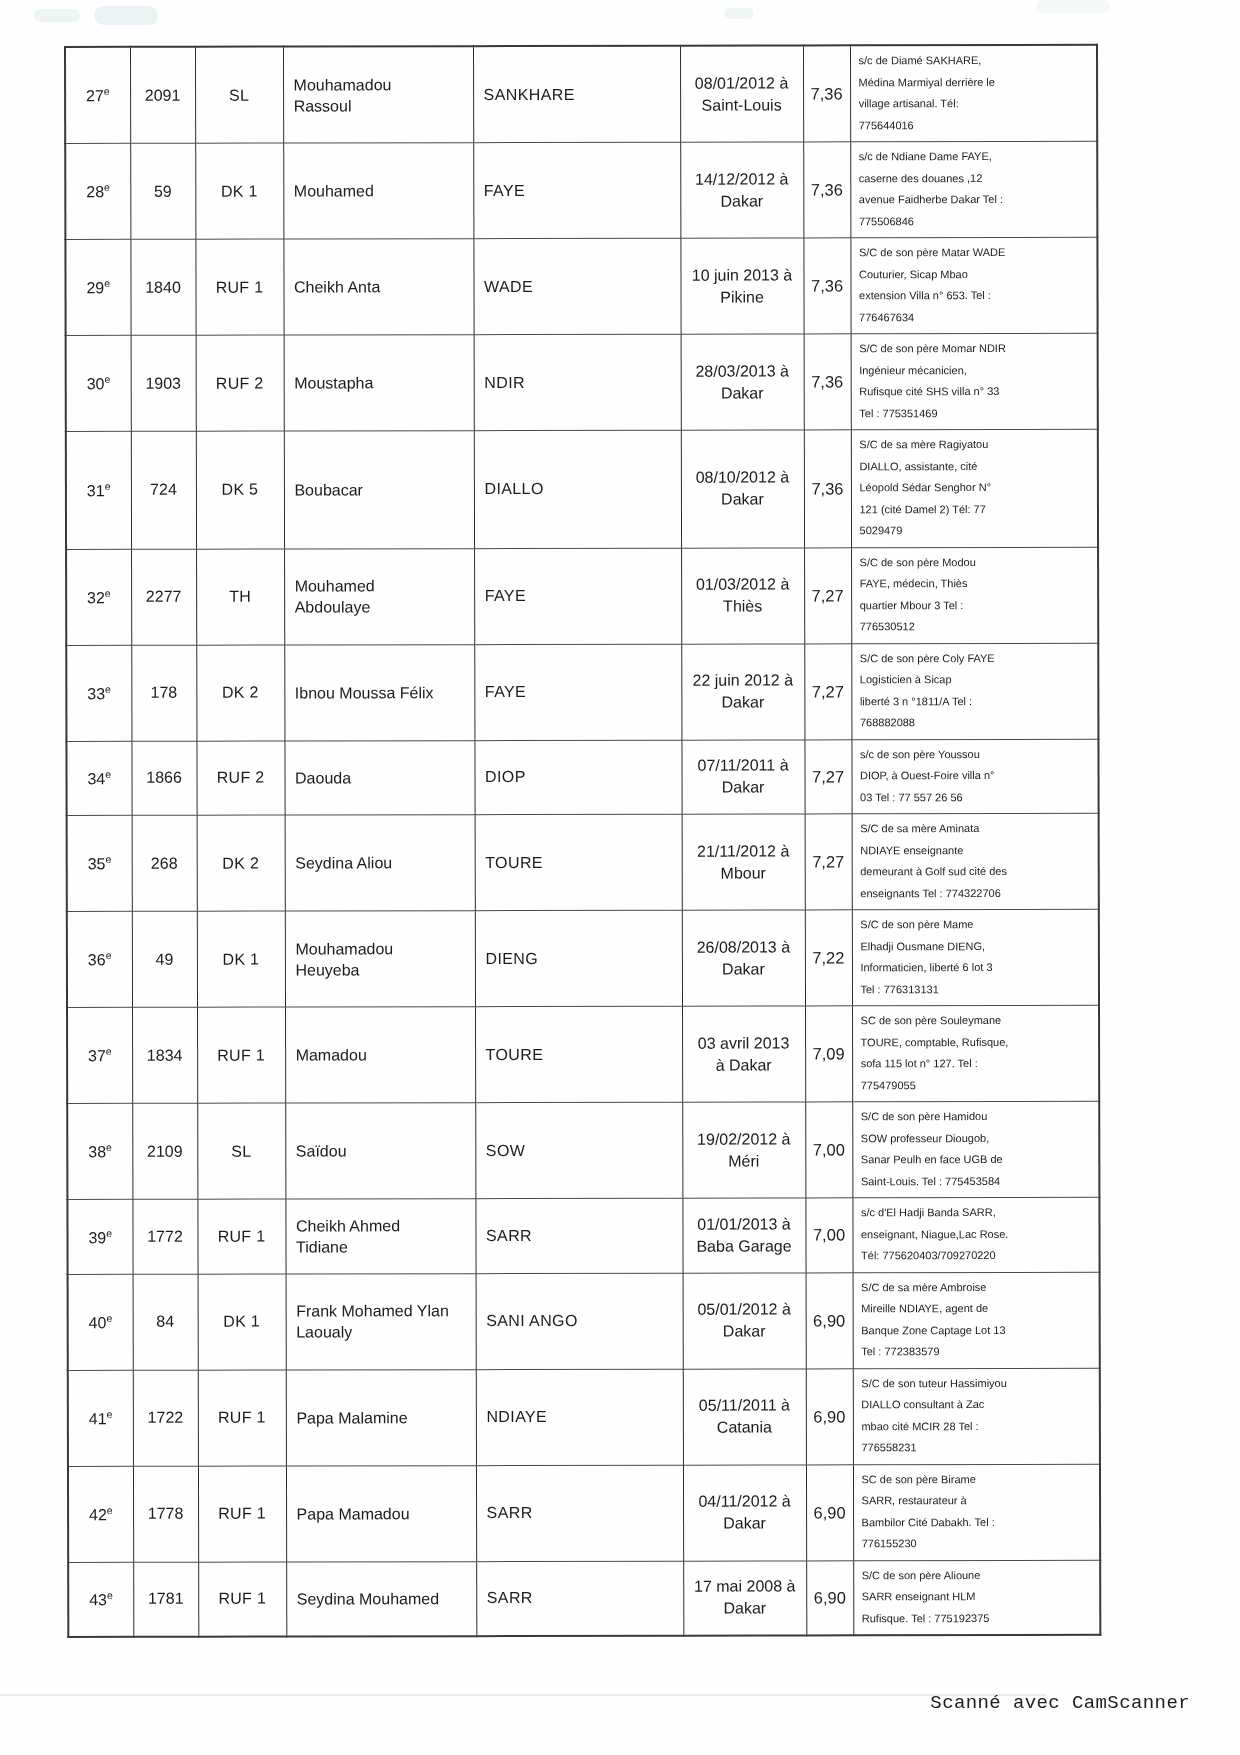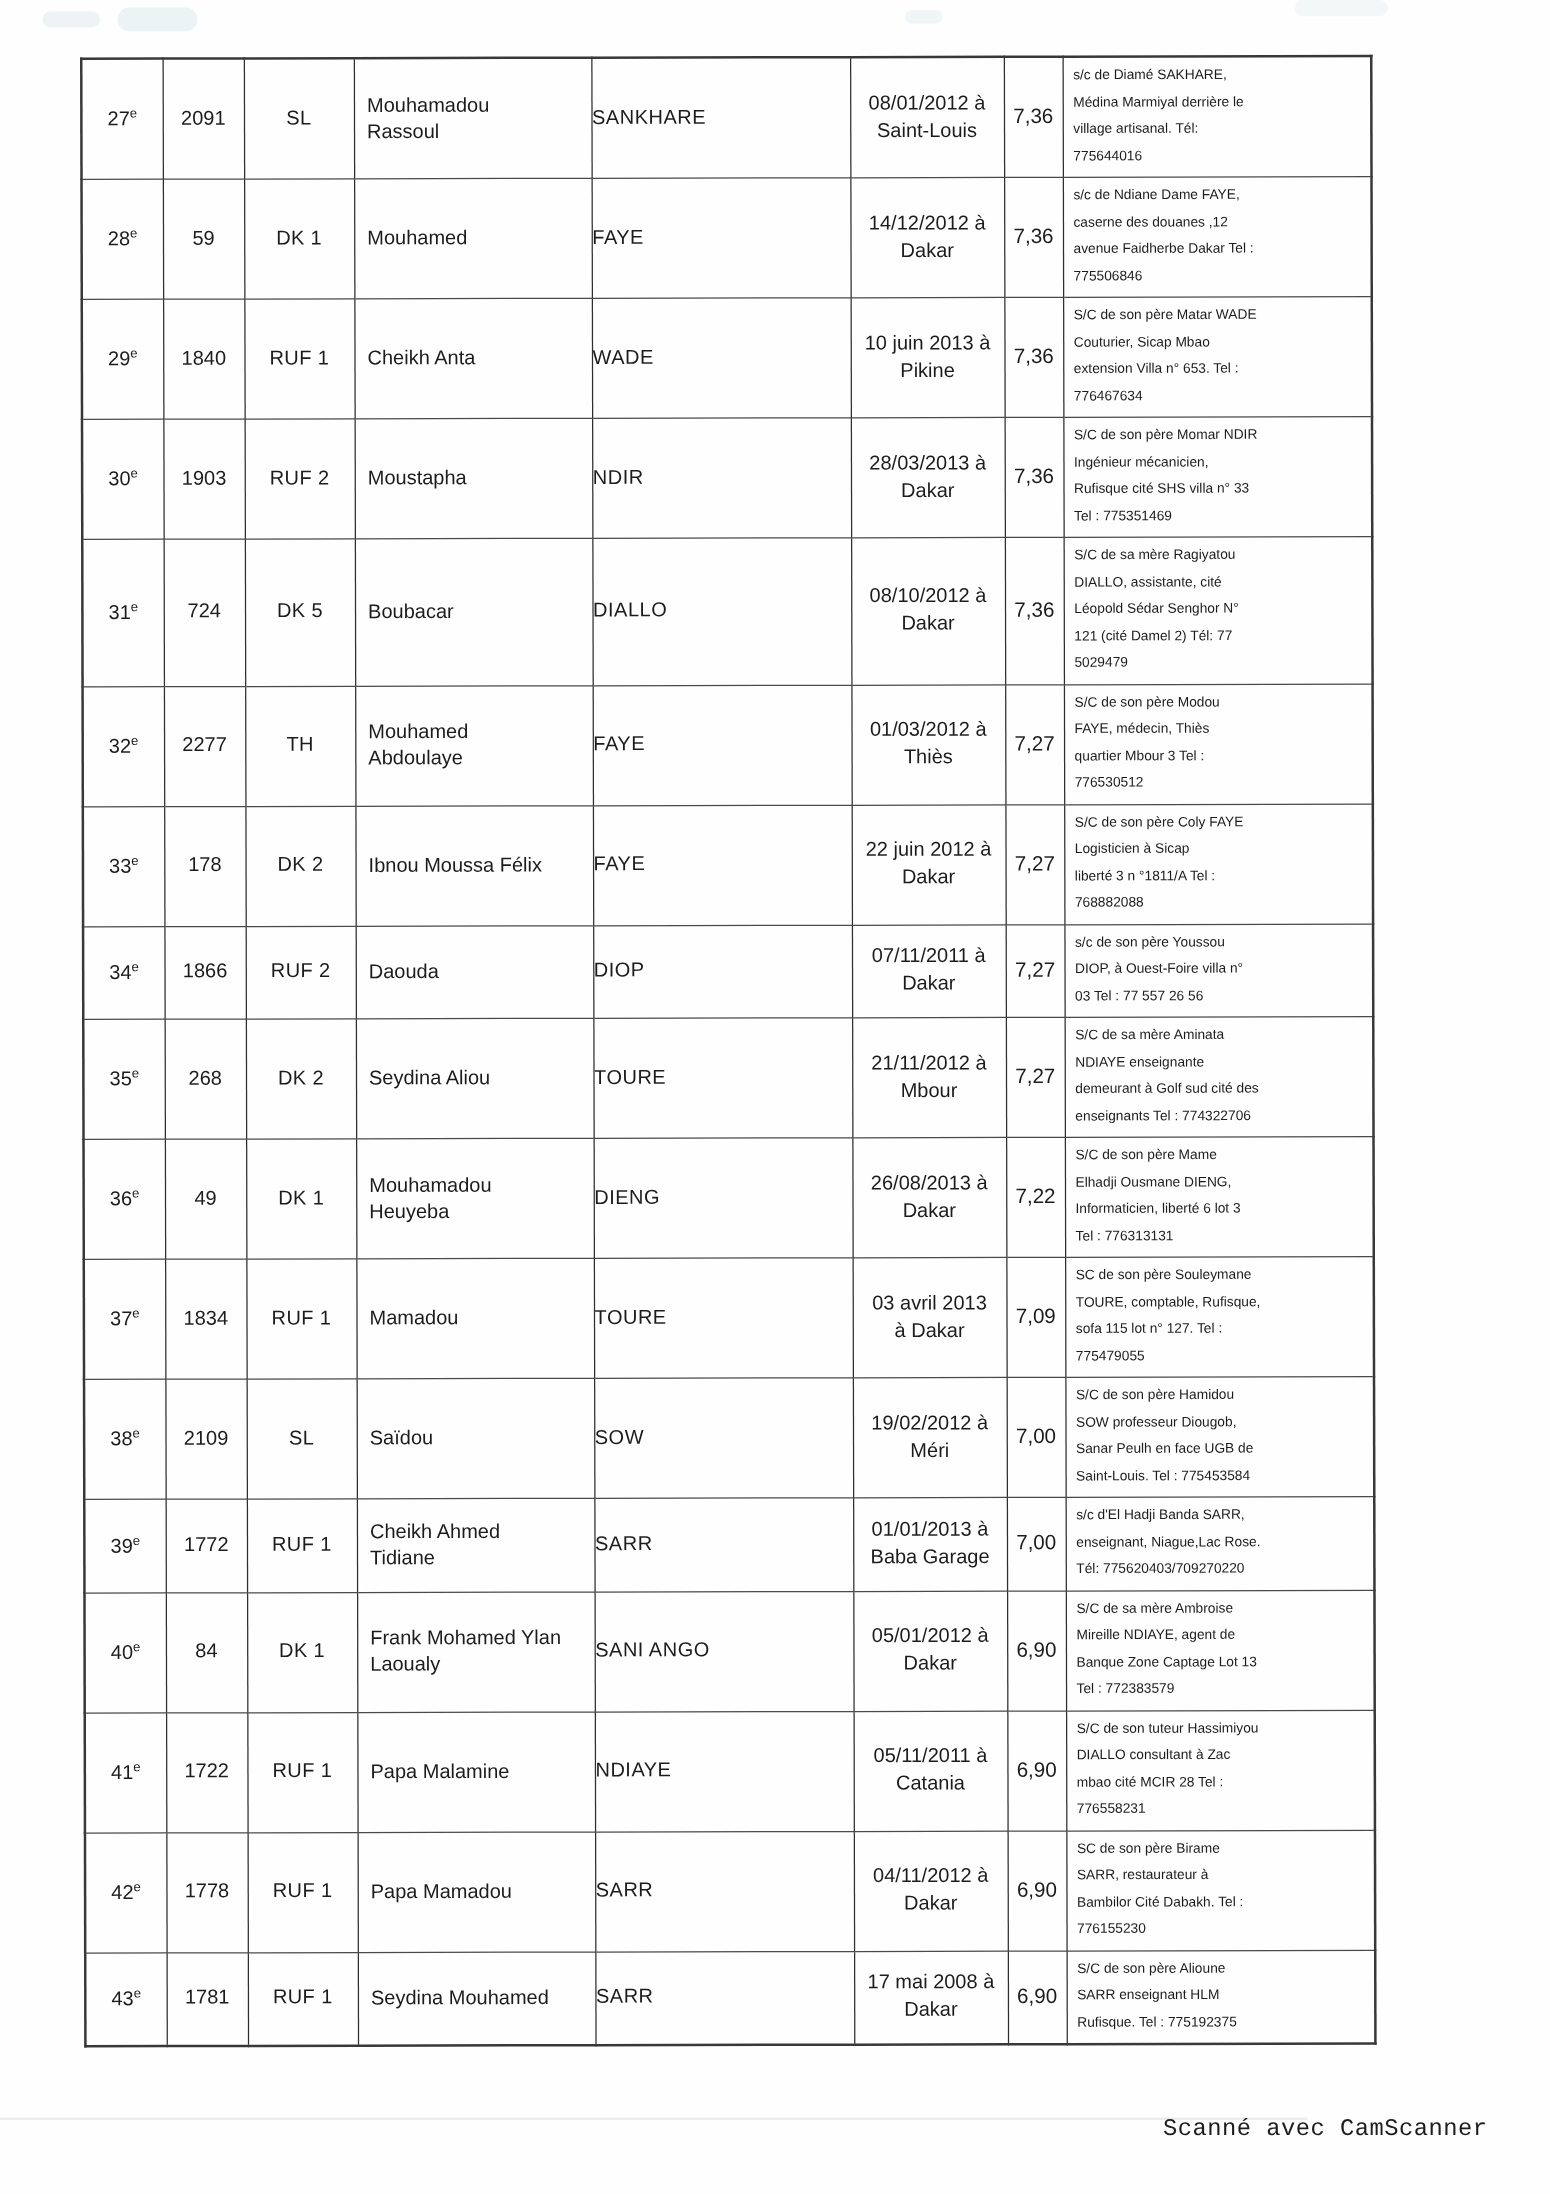--- a/index.html
+++ b/index.html
@@ -49,21 +49,21 @@
   }
   td.c-rank{text-align:center;margin-left:16px;}
   td.c-rank sup{font-size:10.5px;}
   td.c-num{text-align:center;}
   td.c-code{text-align:center;letter-spacing:0.3px;}
   td.c-first{
     padding-left:10px;padding-right:6px;
     white-space:pre-line;
     line-height:21px;
   }
-  td.c-last{padding-left:0;letter-spacing:0.4px;}
+  td.c-last{padding-left:10px;letter-spacing:0.4px;}
   td.c-birth{
     text-align:center;
     white-space:pre-line;
     line-height:22px;
     padding:4px 5px;
   }
   td.c-score{
     text-align:center;
     font-weight:normal;
     font-size:16.5px;

